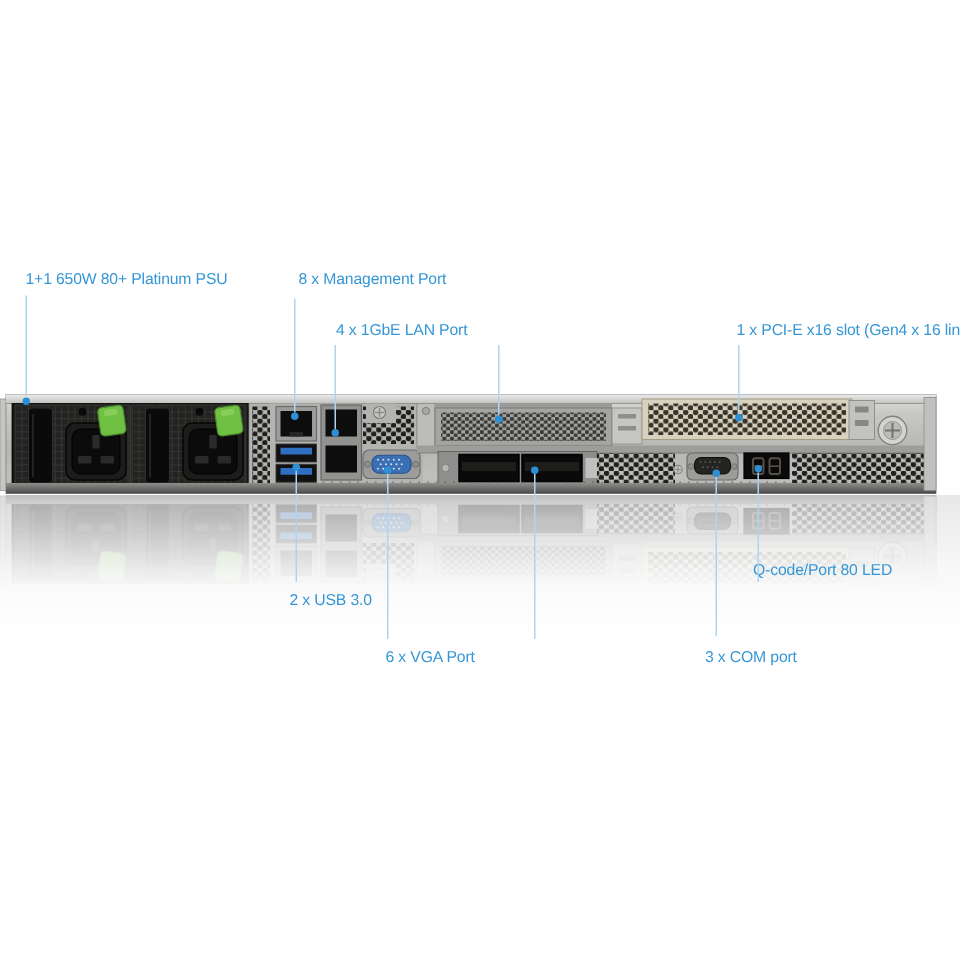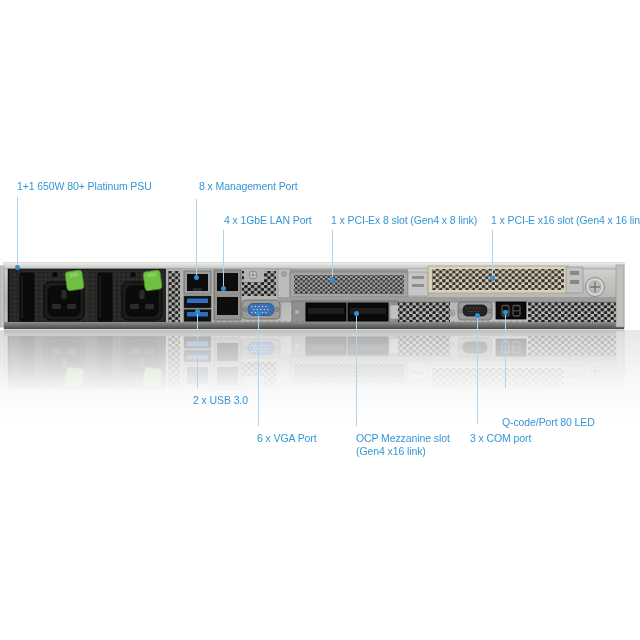--- a/index.html
+++ b/index.html
@@ -262,43 +262,40 @@
     <div class="ann-dot" style="left:14.5px;top:264.5px"></div>
 
     <div class="ann-label" style="left:199px;top:180px">8 x Management Port</div>
     <div class="ann-line" style="left:196px;top:199px;height:76px"></div>
     <div class="ann-dot" style="left:193.5px;top:274.5px"></div>
 
     <div class="ann-label" style="left:224px;top:214px">4 x 1GbE LAN Port</div>
     <div class="ann-line" style="left:223px;top:230px;height:56px"></div>
     <div class="ann-dot" style="left:220.5px;top:285.5px"></div>
 
-    <div class="ann-label" style="left:331px;top:214px">1 x PCI-Ex 8 slot (Gen4 x 8 link)</div>
     <div class="ann-line" style="left:332px;top:230px;height:47px"></div>
     <div class="ann-dot" style="left:329.5px;top:276.5px"></div>
 
     <div class="ann-label" style="left:491px;top:214px">1 x PCI-E x16 slot (Gen4 x 16 link)</div>
     <div class="ann-line" style="left:492px;top:230px;height:46px"></div>
     <div class="ann-dot" style="left:489.5px;top:275.5px"></div>
 
     <div class="ann-label" style="left:193px;top:394px">2 x USB 3.0</div>
     <div class="ann-line" style="left:197px;top:313px;height:75px"></div>
     <div class="ann-dot" style="left:194.5px;top:308.5px"></div>
 
     <div class="ann-label" style="left:257px;top:432px">6 x VGA Port</div>
     <div class="ann-line" style="left:258px;top:316px;height:110px"></div>
     <div class="ann-dot" style="left:255.5px;top:310.5px"></div>
 
-    <div class="ann-label" style="left:356px;top:432px">OCP Mezzanine slot
-(Gen4 x16 link)</div>
     <div class="ann-line" style="left:356px;top:316px;height:110px"></div>
     <div class="ann-dot" style="left:353.5px;top:310.5px"></div>
 
     <div class="ann-label" style="left:470px;top:432px">3 x COM port</div>
     <div class="ann-line" style="left:477px;top:318px;height:106px"></div>
     <div class="ann-dot" style="left:474.5px;top:312.5px"></div>
 
-    <div class="ann-label" style="left:502px;top:416px">Q-code/Port 80 LED</div>
+    <div class="ann-label" style="left:502px;top:374px">Q-code/Port 80 LED</div>
     <div class="ann-line" style="left:505px;top:315px;height:73px"></div>
     <div class="ann-dot" style="left:502.5px;top:309.5px"></div>
 
   </div>
 </div>
 
 </body></html>

